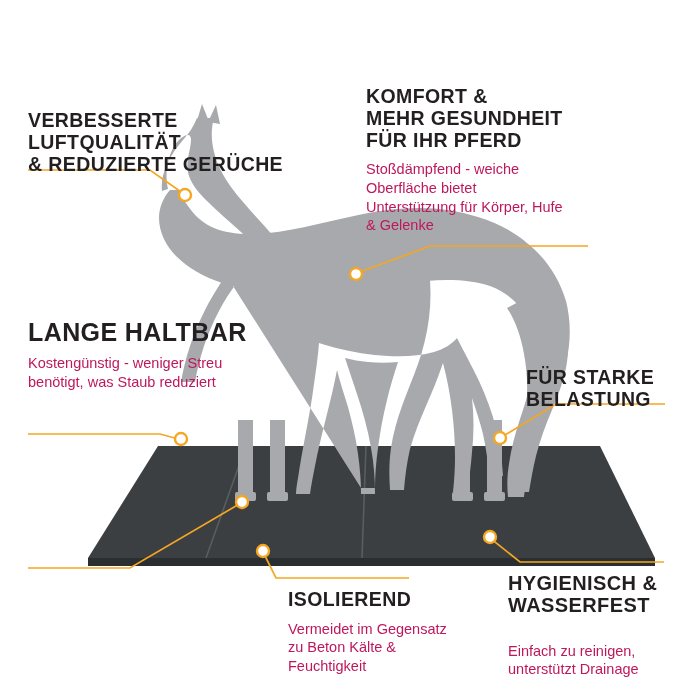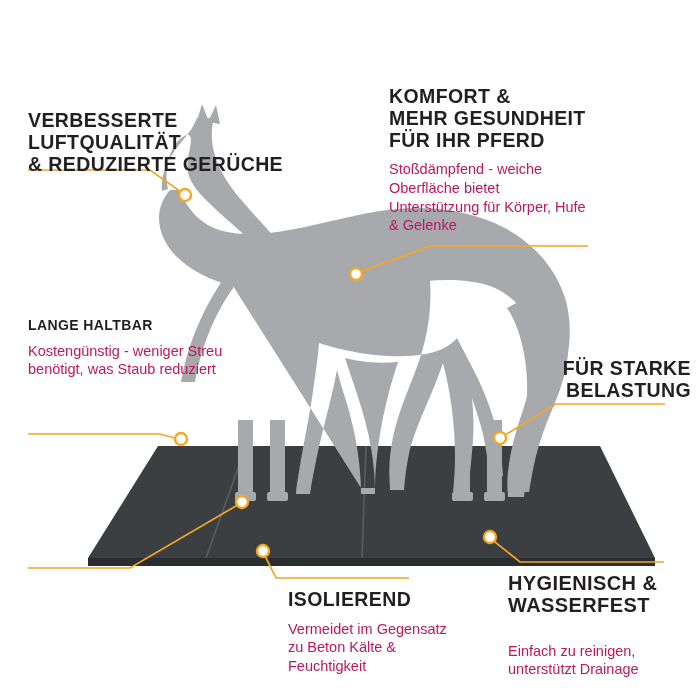--- a/index.html
+++ b/index.html
@@ -36,29 +36,29 @@
     color: #231f20;
   }
   .body-text {
     line-height: 1.28;
     color: #be185d;
   }
   
   #c-air      { left: 28px;  top: 110px;  width: 300px; }
   #c-air .headline { font-size: 19.5px; }
 
-  #c-comfort  { left: 389px; top: 86px;   width: 210px; }
+  #c-comfort  { left: 366px; top: 86px;   width: 210px; }
   #c-comfort .headline { font-size: 19.5px; }
   #c-comfort .body-text { font-size: 14.5px; margin-top: 9px; width: 200px; }
 
   #c-durable  { left: 28px;  top: 318px;  width: 230px; }
-  #c-durable .headline { font-size: 14px; }
+  #c-durable .headline { font-size: 25px; }
   #c-durable .body-text { font-size: 14.5px; margin-top: 8px; width: 200px; }
 
-  #c-load     { left: 526px; top: 358px;  width: 165px; text-align: right; }
+  #c-load     { left: 526px; top: 367px;  width: 165px; text-align: left; }
   #c-load .headline { font-size: 19.5px; }
 
   #c-antislip { left: 28px;  top: 578px;  width: 200px; }
   #c-antislip .headline { font-size: 19.5px; }
   #c-antislip .body-text { font-size: 14.5px; margin-top: 9px; width: 185px; }
 
   #c-insul    { left: 288px; top: 589px;  width: 170px; }
   #c-insul .headline { font-size: 19.5px; }
   #c-insul .body-text { font-size: 14.5px; margin-top: 9px; width: 160px; }
 

